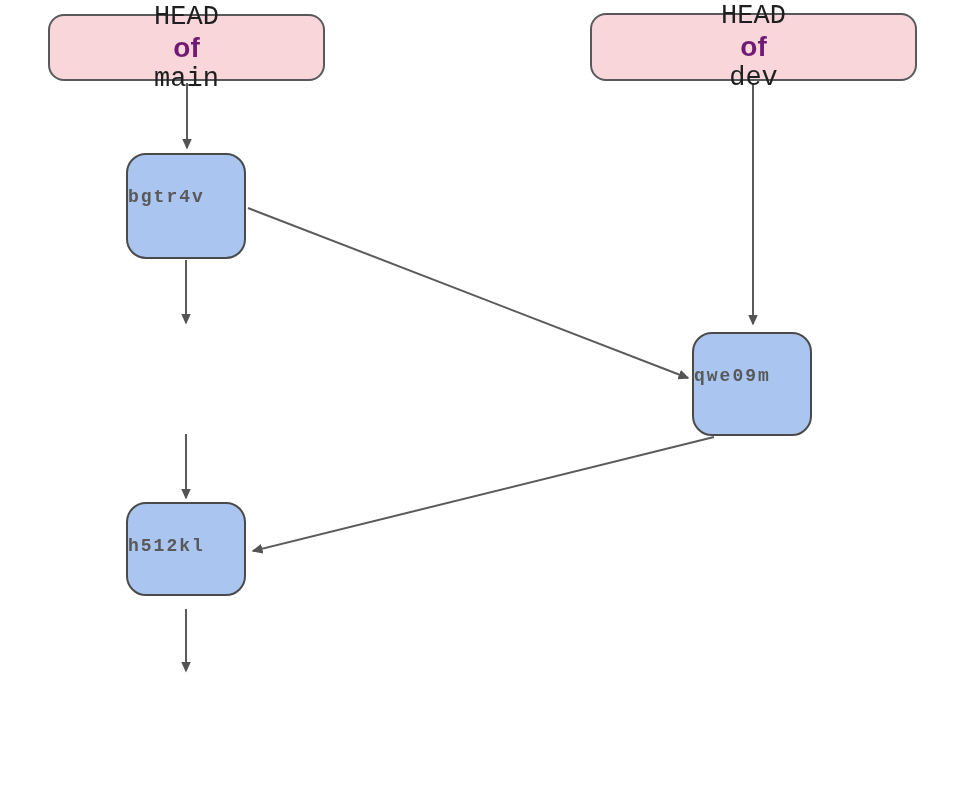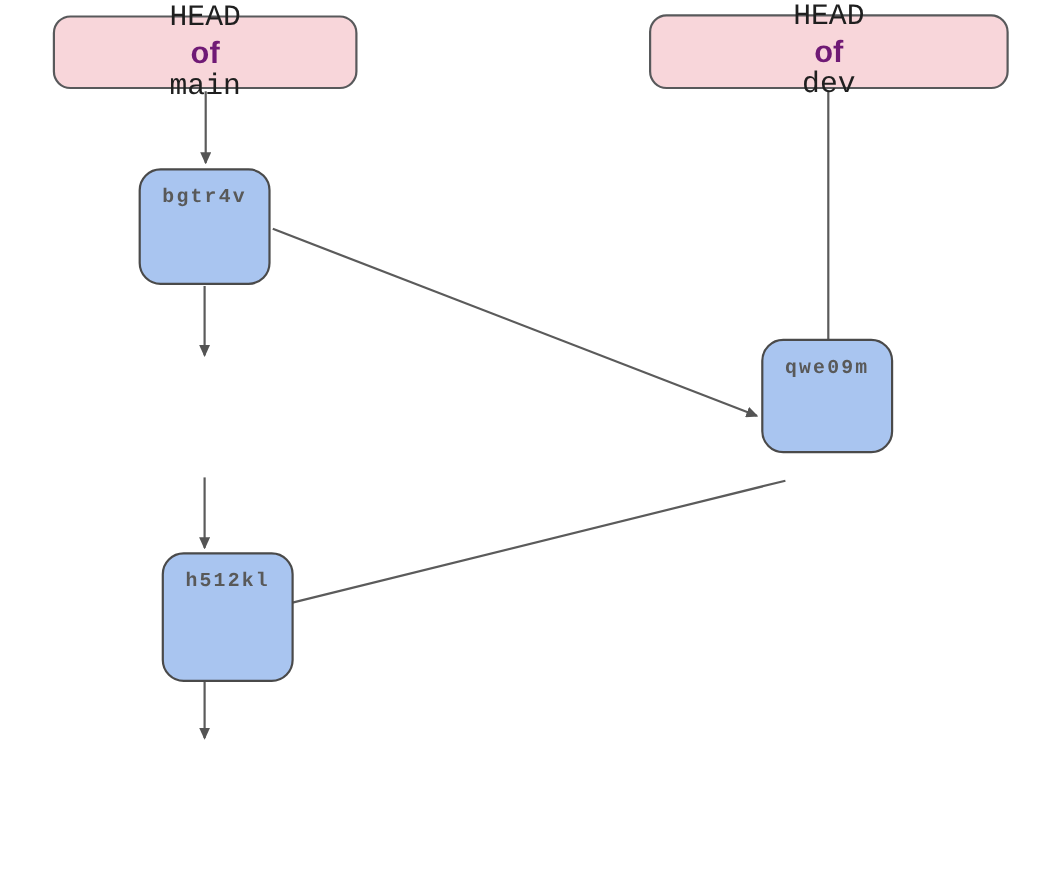--- a/index.html
+++ b/index.html
@@ -44,22 +44,21 @@
     font-weight: 700;
     font-size: 28px;
     margin: 0 9px;
     color: #701a75;
   }
   .commit-box {
     width: 120px;
     background: #a9c5f0;
     border: 2.5px solid #4a4a4a;
     border-radius: 20px;
-    padding-top: 15px;
-    text-align: center;
+    padding-top: 32px;
     font-family: "Liberation Mono", monospace;
     font-weight: 700;
     font-size: 18px;
     letter-spacing: 2px;
     color: #595959;
   }
 </style>
 </head>
 <body>
 
@@ -90,22 +89,22 @@
     <span>HEAD</span>
     <span class="of">of</span>
     <span>dev</span>
   </div>
 
   <div class="node commit-box" style="left:126px; top:153px; height:106px;">
     <span>bgtr4v</span>
   </div>
 
 
-  <div class="node commit-box" style="left:126px; top:502px; height:118px;margin-left:21px;">
+  <div class="node commit-box" style="left:126px; top:502px; height:94px;">
     <span>h512kl</span>
   </div>
 
 
-  <div class="node commit-box" style="left:692px; top:308px; height:104px;">
+  <div class="node commit-box" style="left:692px; top:332px; height:104px;">
     <span>qwe09m</span>
   </div>
 
 </div>
 
 </body></html>

